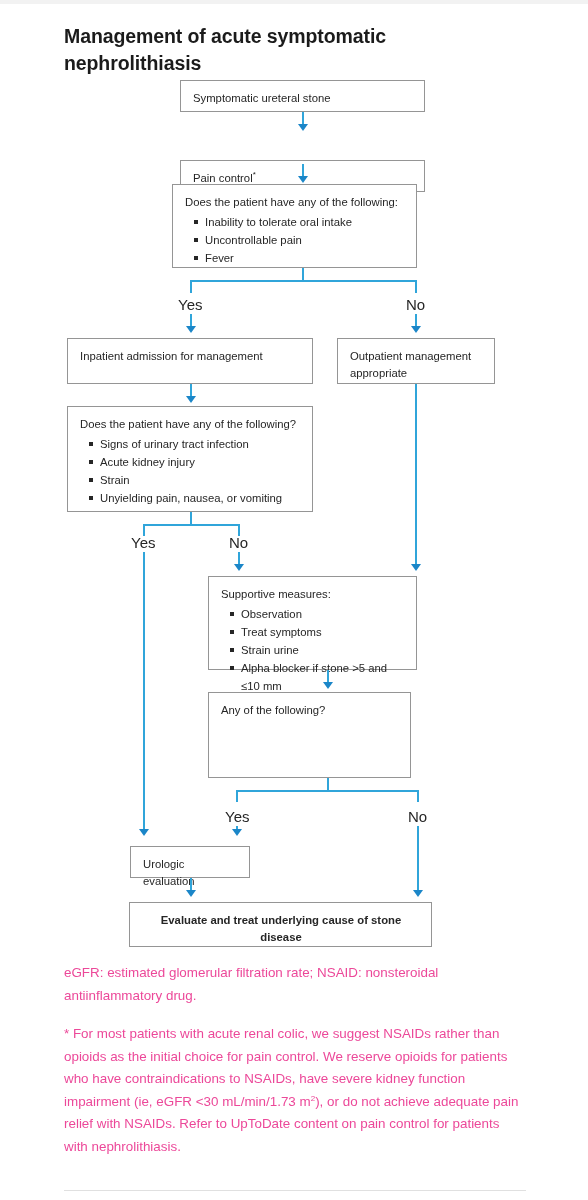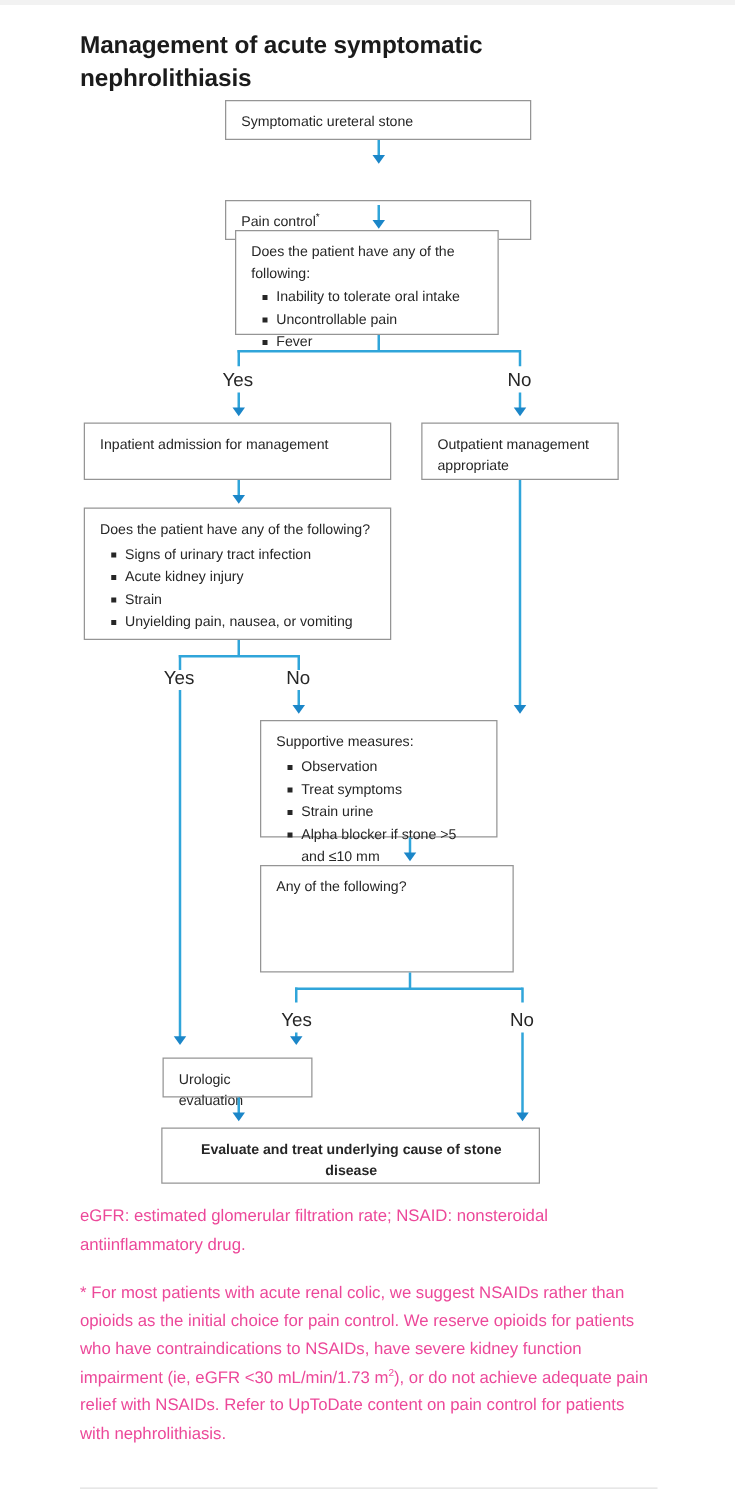--- a/index.html
+++ b/index.html
@@ -107,21 +107,21 @@
   </div>
   <div class="v" style="left:302px; top:112px; height:14px;"></div>
   <div class="arrow" style="left:298px; top:124px;"></div>
 
   <div class="node" style="left:180px; top:132px; width:245px; height:32px;margin-top:28px;">
     <span class="head"><span>Pain control</span><sup>*</sup></span>
   </div>
   <div class="v" style="left:302px; top:164px; height:14px;"></div>
   <div class="arrow" style="left:298px; top:176px;"></div>
 
-  <div class="node" style="left:188px; top:184px; width:211px; height:84px;">
+  <div class="node" style="left:172px; top:184px; width:245px; height:84px;">
     <span class="head">Does the patient have any of the following:</span>
     <ul>
       <li>Inability to tolerate oral intake</li>
       <li>Uncontrollable pain</li>
       <li>Fever</li>
     </ul>
   </div>
 
   <div class="v" style="left:302px; top:268px; height:13px;"></div>
   <div class="h" style="left:190px; top:280px; width:226px;"></div>
@@ -164,21 +164,21 @@
   <div class="v" style="left:238px; top:524px; height:12px;"></div>
   <div class="lbl" style="left:131px; top:534px;">Yes</div>
   <div class="lbl" style="left:229px; top:534px;">No</div>
 
   <div class="v" style="left:143px; top:552px; height:281px;"></div>
   <div class="arrow" style="left:139px; top:829px;"></div>
 
   <div class="v" style="left:238px; top:552px; height:16px;"></div>
   <div class="arrow" style="left:234px; top:564px;"></div>
 
-  <div class="node" style="left:208px; top:576px; width:190px; height:94px;">
+  <div class="node" style="left:208px; top:576px; width:209px; height:94px;">
     <span class="head">Supportive measures:</span>
     <ul>
       <li>Observation</li>
       <li>Treat symptoms</li>
       <li>Strain urine</li>
       <li>Alpha blocker if stone &gt;5 and ≤10 mm</li>
     </ul>
   </div>
 
   <div class="v" style="left:327px; top:670px; height:14px;"></div>

